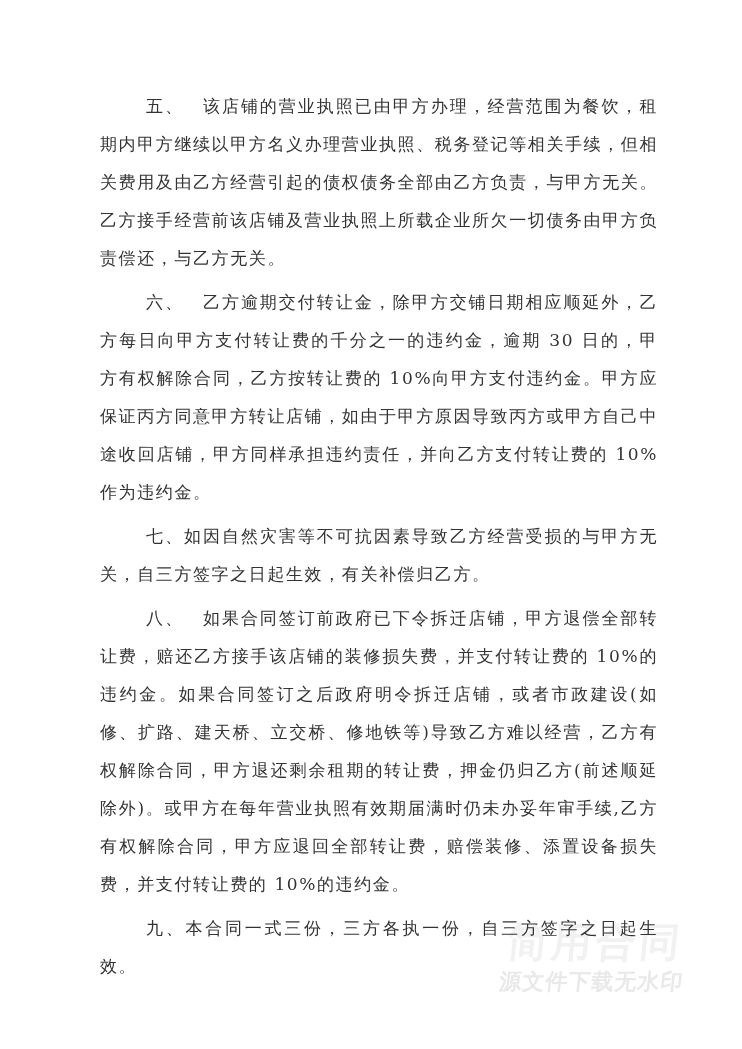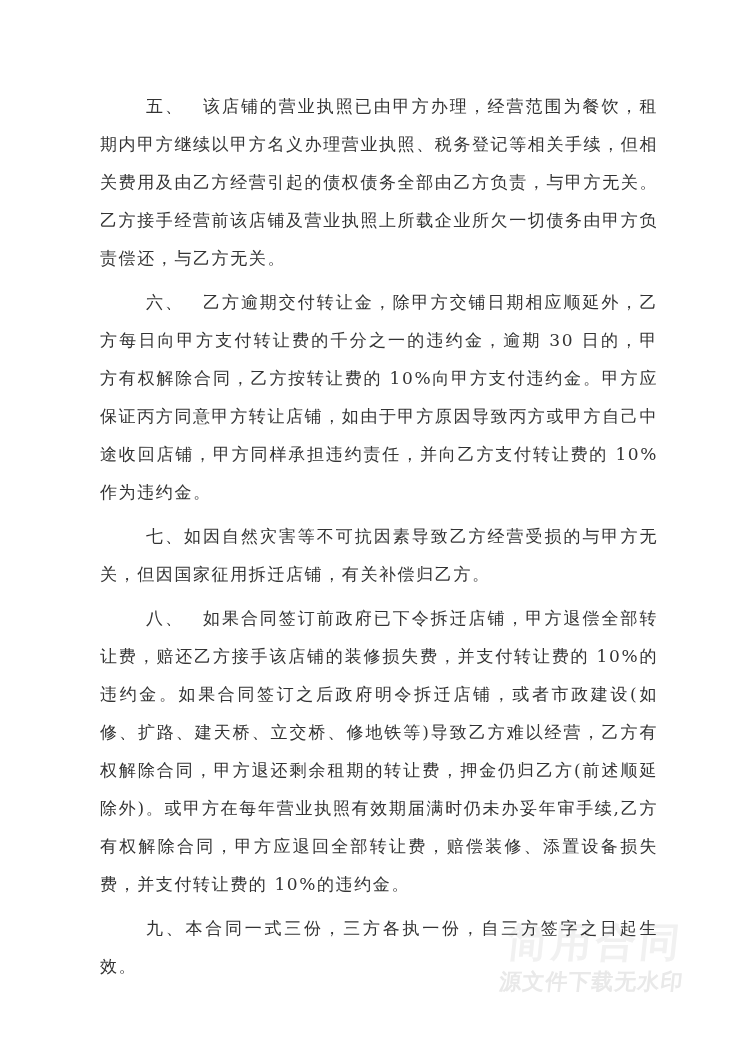--- a/index.html
+++ b/index.html
@@ -65,18 +65,18 @@
 <div class="page">
 
   <div class="watermark">
     <div class="wm-line1">简用合同</div>
     <div class="wm-line2">源文件下载无水印</div>
   </div>
 
   <div class="content">
     <p class="clause">五、　该店铺的营业执照已由甲方办理，经营范围为餐饮，租期内甲方继续以甲方名义办理营业执照、税务登记等相关手续，但相关费用及由乙方经营引起的债权债务全部由乙方负责，与甲方无关。乙方接手经营前该店铺及营业执照上所载企业所欠一切债务由甲方负责偿还，与乙方无关。</p>
     <p class="clause">六、　乙方逾期交付转让金，除甲方交铺日期相应顺延外，乙方每日向甲方支付转让费的千分之一的违约金，逾期 30 日的，甲方有权解除合同，乙方按转让费的 10%向甲方支付违约金。甲方应保证丙方同意甲方转让店铺，如由于甲方原因导致丙方或甲方自己中途收回店铺，甲方同样承担违约责任，并向乙方支付转让费的 10%作为违约金。</p>
-    <p class="clause">七、如因自然灾害等不可抗因素导致乙方经营受损的与甲方无关，但因国家征用拆迁店铺，有关补偿归乙方。</p>
+    <p class="clause">七、如因自然灾害等不可抗因素导致乙方经营受损的与甲方无关，自三方签字之日起生效，有关补偿归乙方。</p>
     <p class="clause">八、　如果合同签订前政府已下令拆迁店铺，甲方退偿全部转让费，赔还乙方接手该店铺的装修损失费，并支付转让费的 10%的违约金。如果合同签订之后政府明令拆迁店铺，或者市政建设(如修、扩路、建天桥、立交桥、修地铁等)导致乙方难以经营，乙方有权解除合同，甲方退还剩余租期的转让费，押金仍归乙方(前述顺延除外)。或甲方在每年营业执照有效期届满时仍未办妥年审手续,乙方有权解除合同，甲方应退回全部转让费，赔偿装修、添置设备损失费，并支付转让费的 10%的违约金。</p>
     <p class="clause">九、本合同一式三份，三方各执一份，自三方签字之日起生效。</p>
   </div>
 
 </div>
 
 </body></html>

